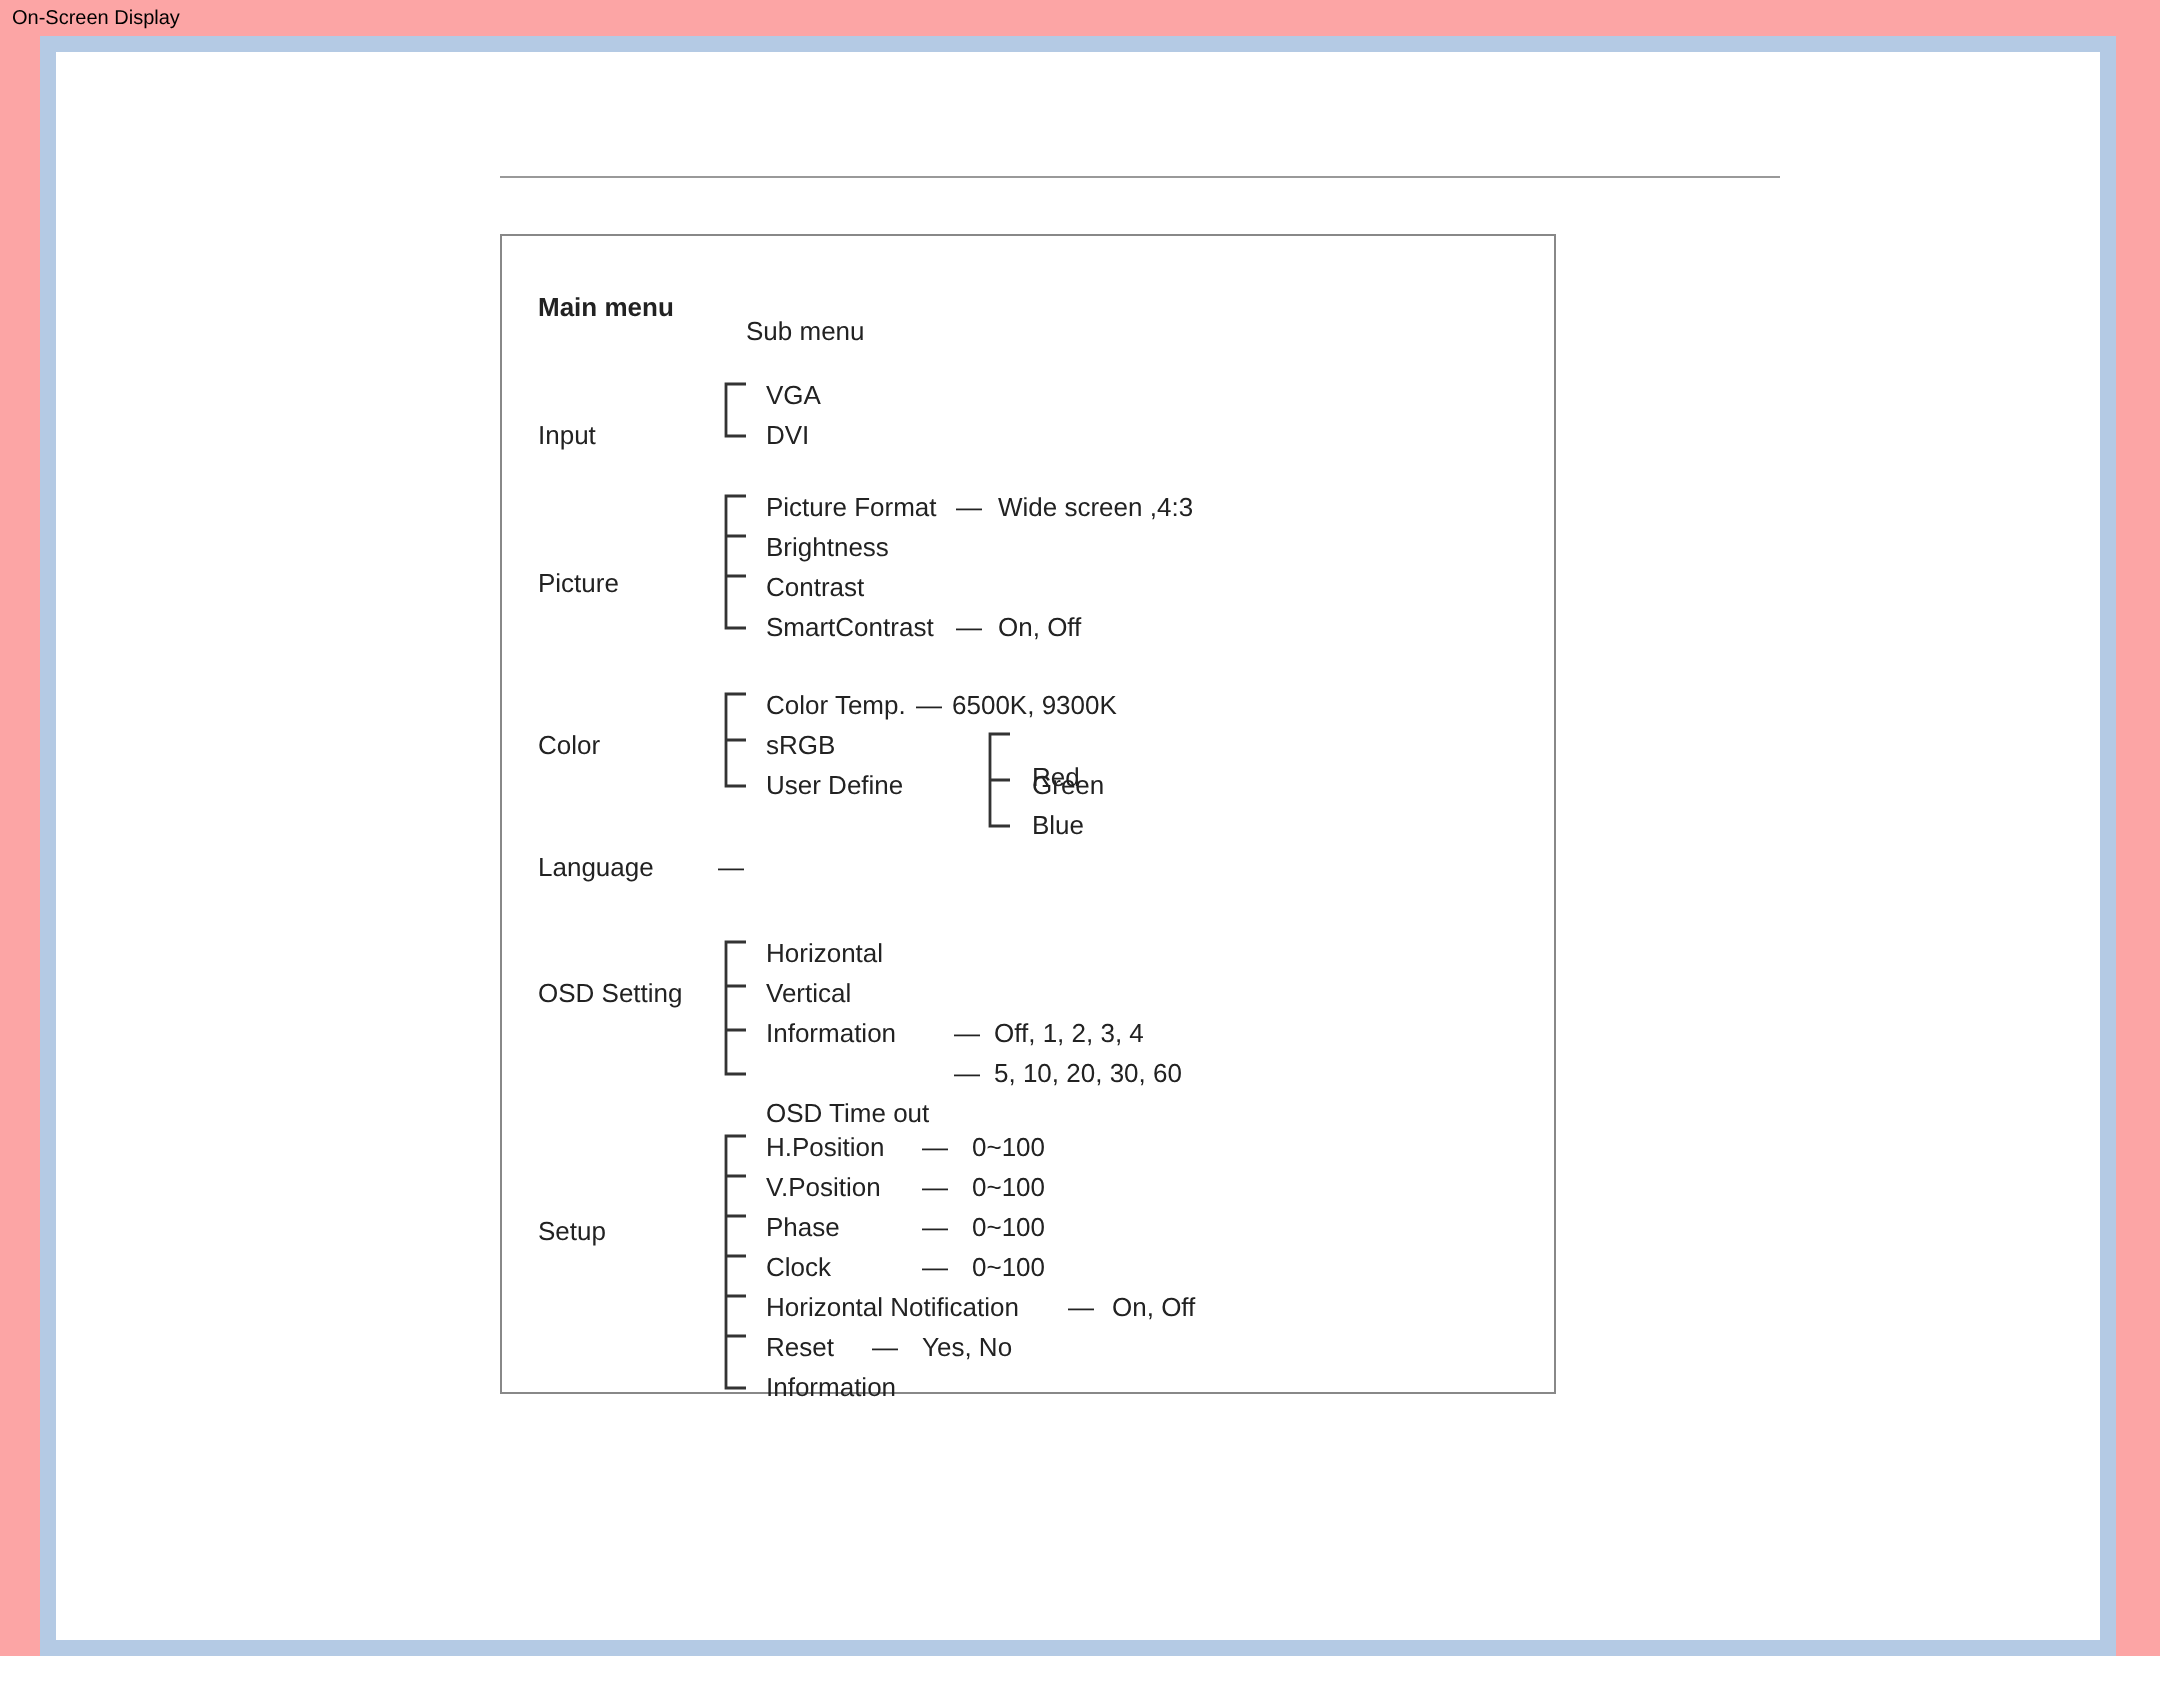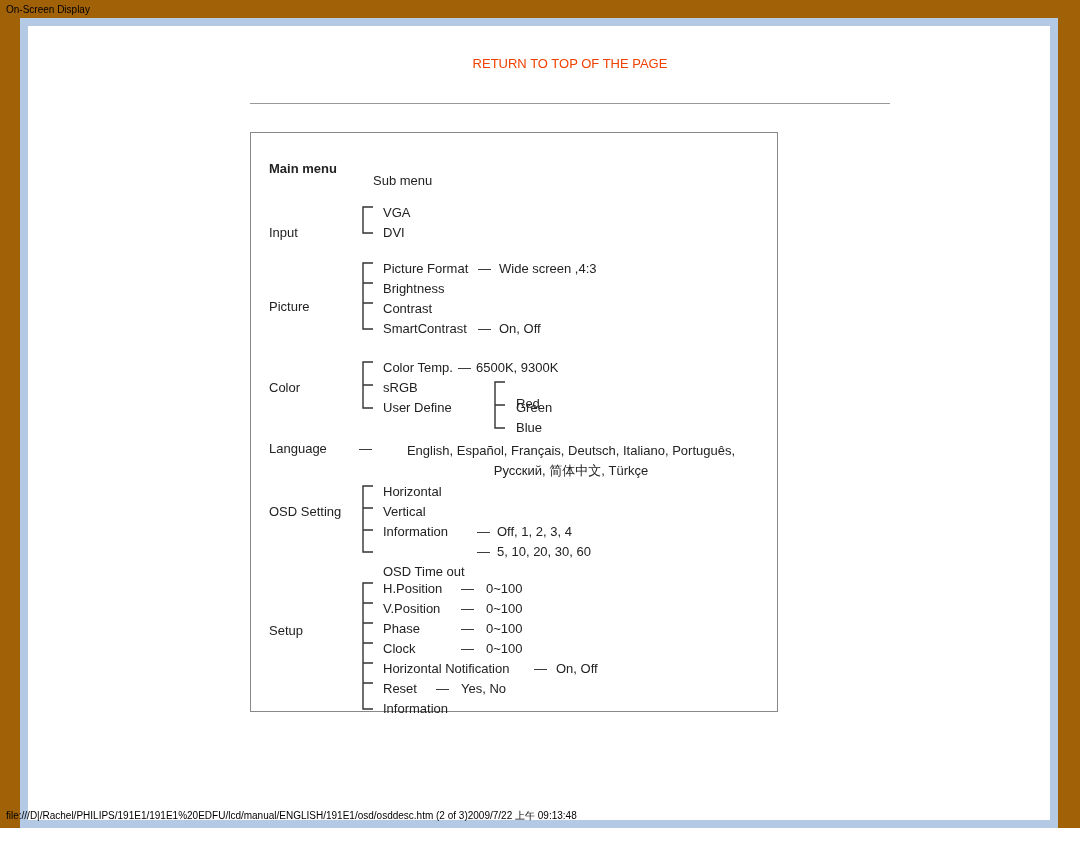--- a/index.html
+++ b/index.html
@@ -7,21 +7,21 @@
     margin: 0;
     padding: 0;
     font-family: Arial, Helvetica, sans-serif;
     background: #fff;
     width: 1080px;
   }
   .page-wrap {
     width: 1080px;
     height: 828px;
     position: relative;
-    background: #a16207;
+    background: #fca5a5;
   }
   .header-text {
     position: absolute;
     top: 4px;
     left: 6px;
     font-size: 10px;
     color: #000;
   }
   .footer-text {
     position: absolute;
@@ -80,21 +80,20 @@
     color: #000;
   }
   .tree-box {
     margin-top: 28px;
     border: 1px solid #888;
     width: 528px;
     height: 580px;
     position: relative;
     font-size: 13px;
     color: #222;
-    text-align: center;
   }
   .tree-box .th-main {
     position: absolute;
     top: 28px;
     left: 18px;
     font-weight: bold;
   }
   .tree-box .th-sub {
     position: absolute;
     top: 28px;
@@ -114,21 +113,20 @@
 <body>
 
 <div class="page-wrap">
 
   <div class="header-text">On-Screen Display</div>
 
   <div class="blue-frame">
     <div class="content-frame">
       <div class="inner">
 
-        <div class="return-link">RETURN TO TOP OF THE PAGE</div>
 
         <hr class="sep">
 
 
 
         <div class="tree-box">
           <div class="th-main">Main menu</div>
           <div class="th-sub">Sub menu</div>
 
           <div class="main-label" style="top:92px;">Input</div>
@@ -162,21 +160,20 @@
           <div style="position:absolute;top:287px;left:265px;">Blue</div>
           <svg class="bracket" style="left:106px;top:225px;" width="22" height="54">
             <path d="M16 4 H6 V50 H16 M6 27 H16"></path>
           </svg>
           <svg class="bracket" style="left:238px;top:245px;" width="22" height="54">
             <path d="M16 4 H6 V50 H16 M6 27 H16"></path>
           </svg>
 
           <div class="main-label" style="top:308px;">Language</div>
           <div style="position:absolute;top:308px;left:108px;">—</div>
-          <div class="lang-label" style="top:308px;">English, Español, Français, Deutsch, Italiano, Português, Русский, 简体中文, Türkçe</div>
 
           <div class="main-label" style="top:371px;">OSD Setting</div>
           <div class="sub-label" style="top:351px;">Horizontal</div>
           <div class="sub-label" style="top:371px;">Vertical</div>
           <div class="sub-label" style="top:391px;">Information</div>
           <div style="position:absolute;top:391px;left:226px;">—</div>
           <div class="ext-label" style="top:391px;left:246px;">Off, 1, 2, 3, 4</div>
           <div class="sub-label" style="top:411px;margin-top:20px;">OSD Time out</div>
           <div style="position:absolute;top:411px;left:226px;">—</div>
           <div class="ext-label" style="top:411px;left:246px;">5, 10, 20, 30, 60</div>
@@ -207,15 +204,14 @@
           <svg class="bracket" style="left:106px;top:446px;" width="22" height="134">
             <path d="M16 4 H6 V130 H16 M6 24 H16 M6 44 H16 M6 64 H16 M6 84 H16 M6 104 H16"></path>
           </svg>
 
         </div>
 
       </div>
     </div>
   </div>
 
-  <div class="footer-text">file:///D|/Rachel/PHILIPS/191E1/191E1%20EDFU/lcd/manual/ENGLISH/191E1/osd/osddesc.htm (2 of 3)2009/7/22 上午 09:13:48</div>
 
 </div>
 
 </body></html>

